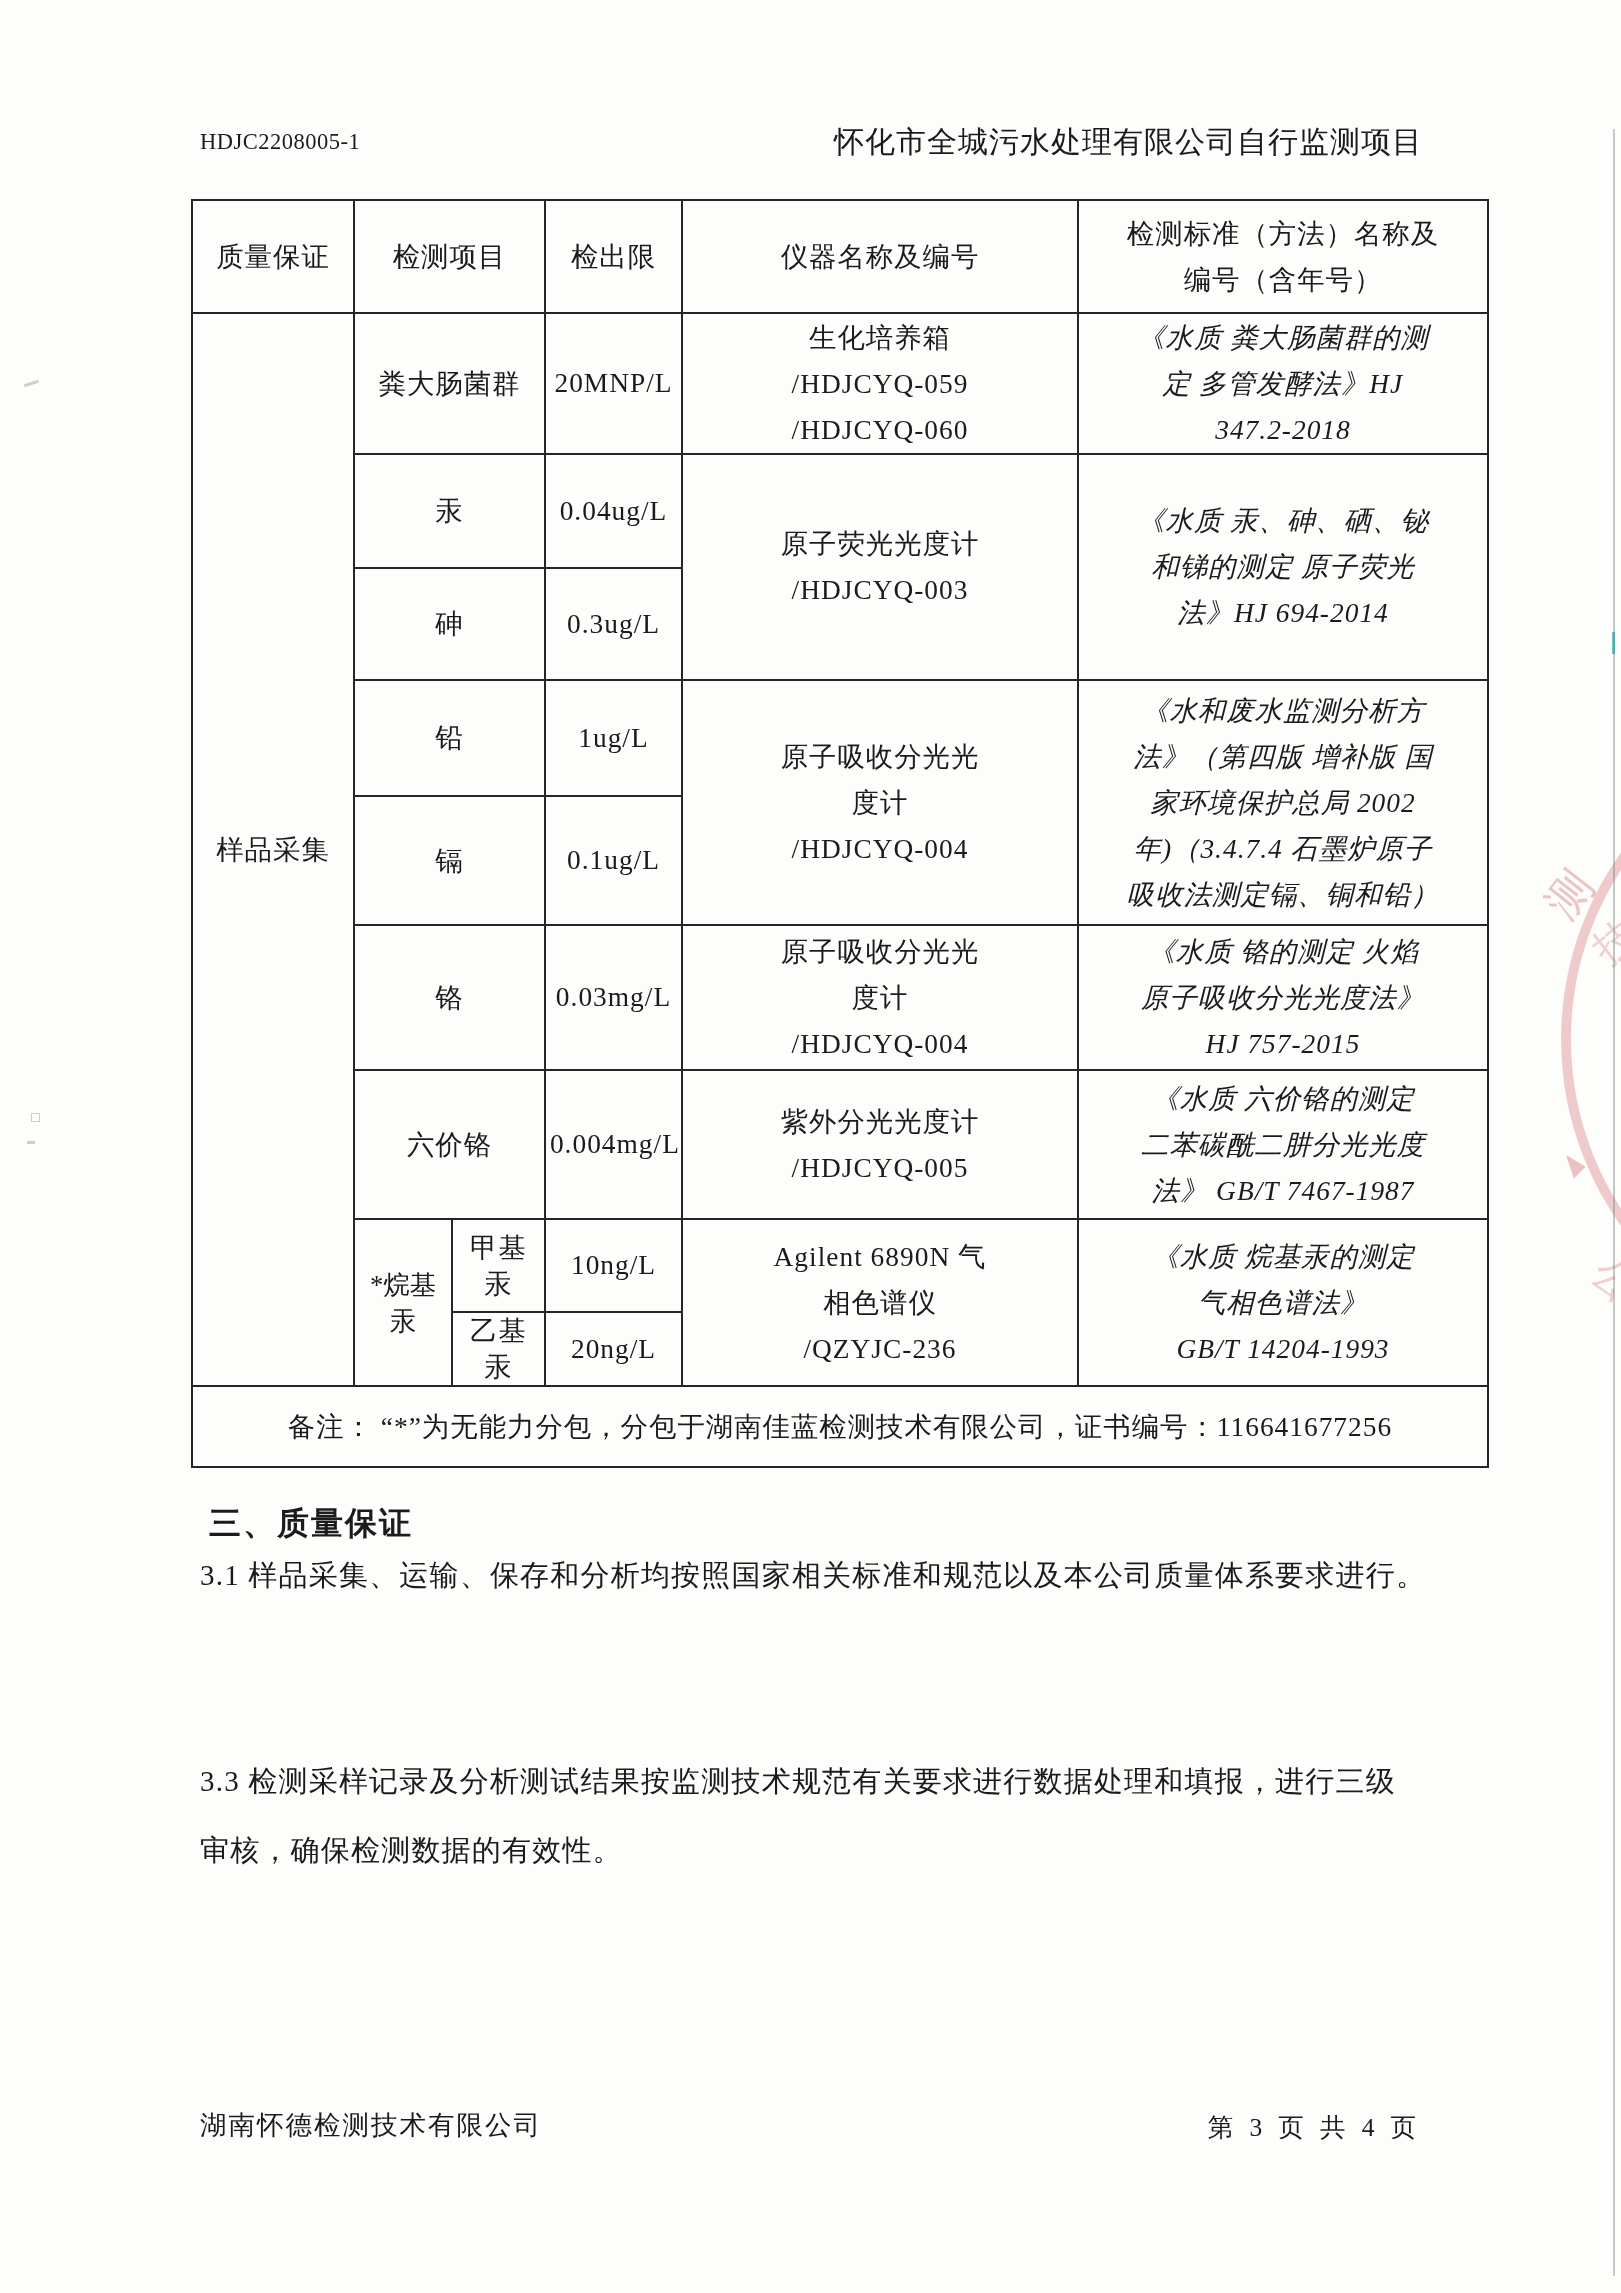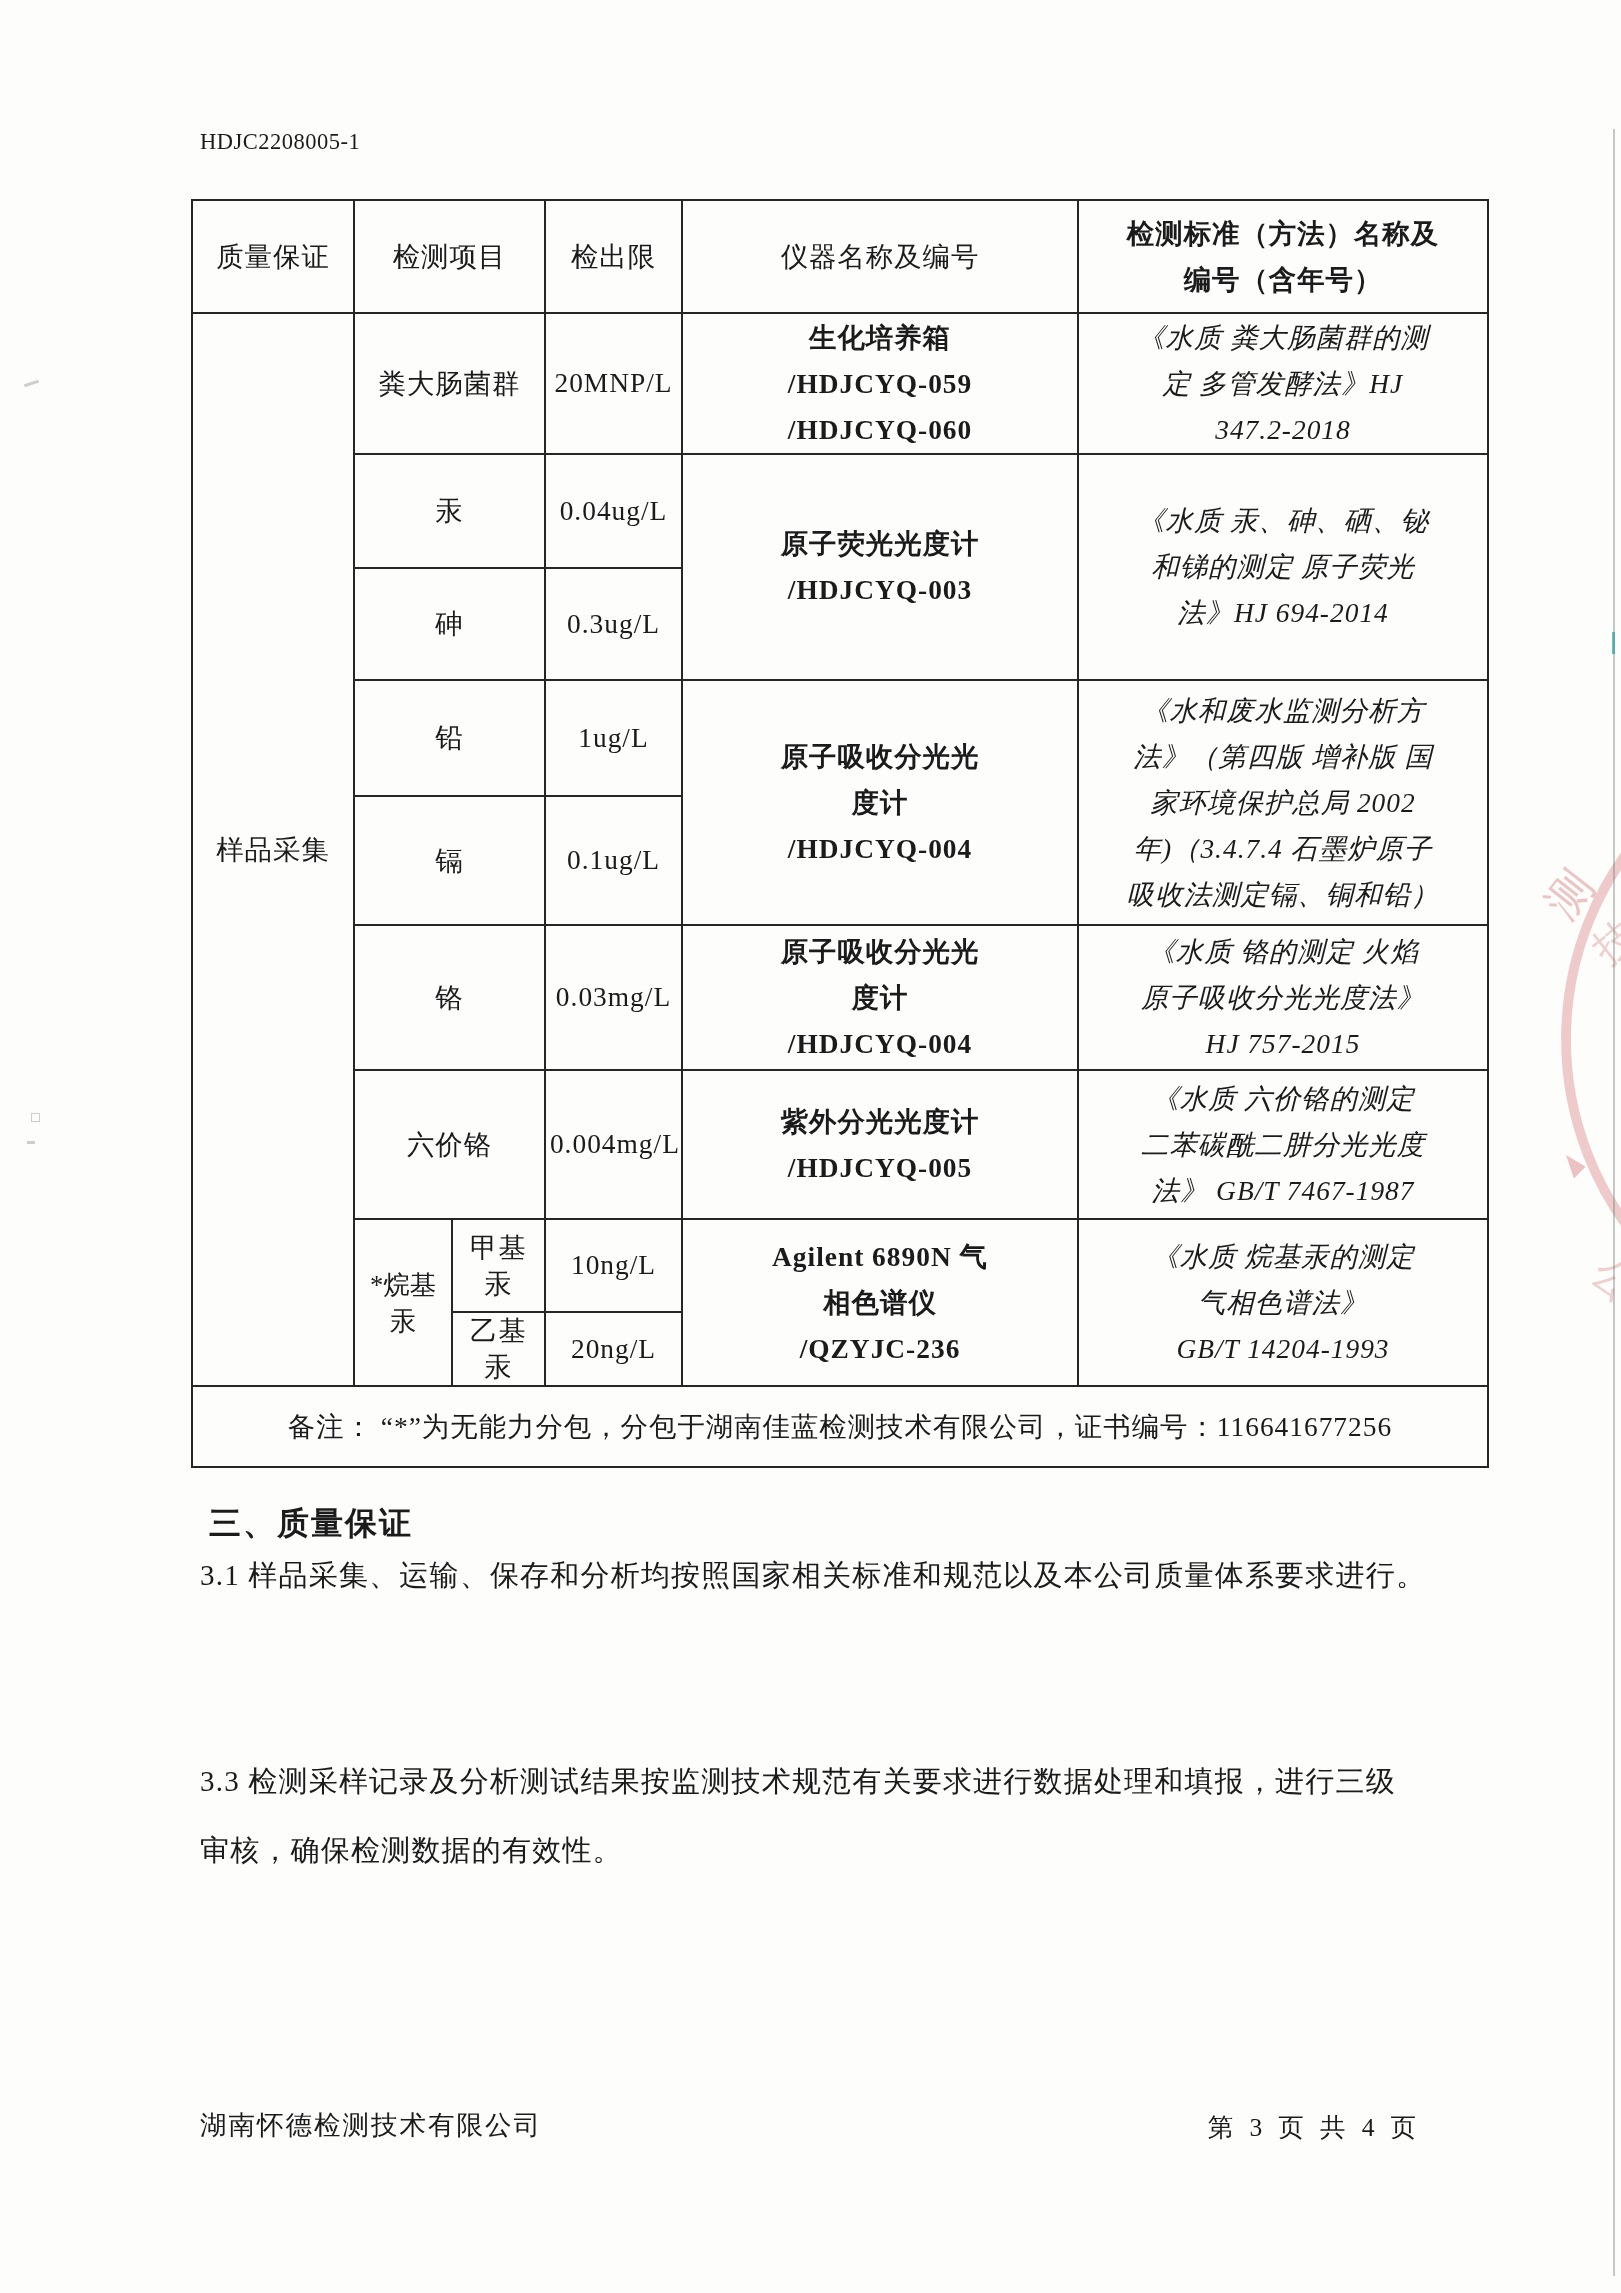--- a/index.html
+++ b/index.html
@@ -9,21 +9,21 @@
   .page { position:absolute; left:0; top:0; width:1621px; height:2294px;
           background:#fdfdfc; overflow:hidden; }
 
   .hdr-left  { position:absolute; left:200px; top:129px; font-size:22.5px; letter-spacing:0.5px; }
   .hdr-right { position:absolute; right:198px; top:122px; font-size:30px; letter-spacing:1px; }
 
   table.main { position:absolute; left:191px; top:199px; width:1296px;
                border-collapse:collapse; table-layout:fixed; }
   table.main td { border:2px solid #262626; text-align:center; vertical-align:middle;
                   font-size:27.4px; letter-spacing:1px; padding:0 3.9px; }
-  td.lines { line-height:46px;font-weight:bold; }
+  td.lines { line-height:46px; }
   td.std   { line-height:46px; font-size:27.4px;font-style:italic; }
   td.remark-cell { text-align:left; padding-left:25.5px; font-size:27.4px; letter-spacing:1.5px; }
 
   .sec-title { position:absolute; left:209px; top:1502px; font-size:32px;
                font-weight:bold; letter-spacing:2px; }
   .para { position:absolute; left:200px; width:1309px; font-size:29px;
           line-height:69px; letter-spacing:1.2px; }
   #para-1 { top:1541px; }
   #para-2 { top:1609px; }
   #para-3 { top:1747px; }
@@ -42,20 +42,21 @@
   #smudge-3 { left:26.5px; top:1141px; width:8.8px; height:2.9px; }
 
   .stamp { position:absolute; left:1464px; top:794px; pointer-events:none; }
 </style>
 </head>
 <body>
 
 <div class="page">
 
   <div class="hdr-left">HDJC2208005-1</div>
+  <div class="hdr-right">怀化市全城污水处理有限公司自行监测项目</div>
 
   <table class="main">
     <colgroup>
       <col style="width:162px">
         <col style="width:98px">
         <col style="width:93px">
       <col style="width:137px">
         <col style="width:396px">
         <col style="width:410px">
     </colgroup>

